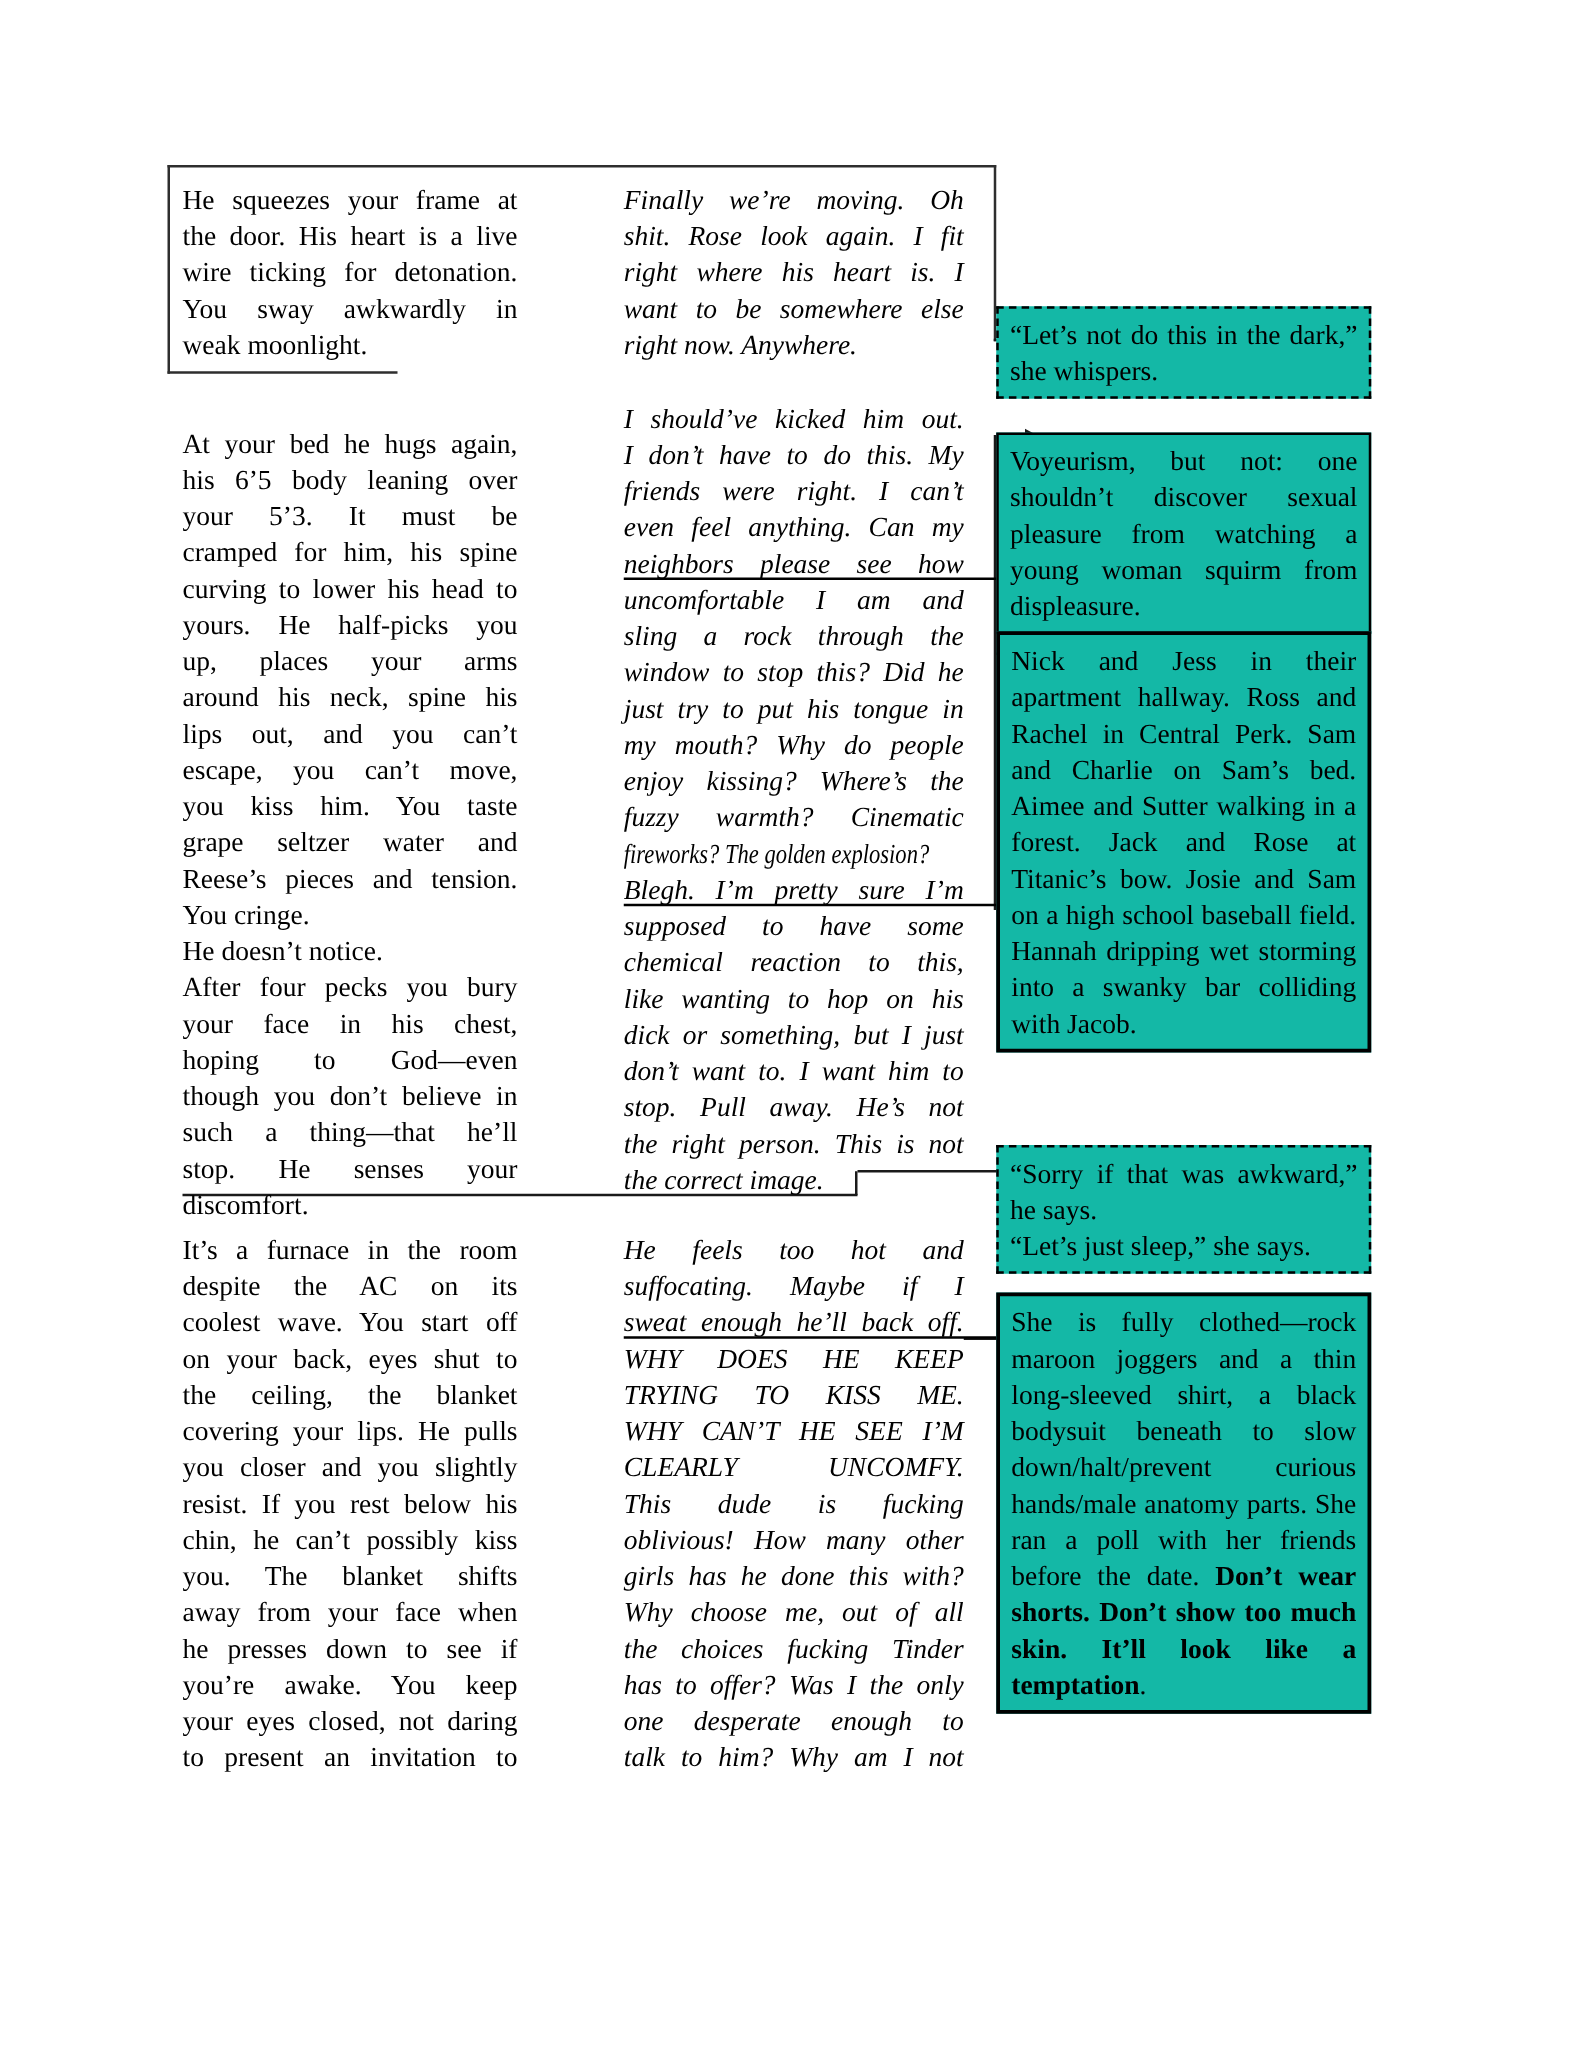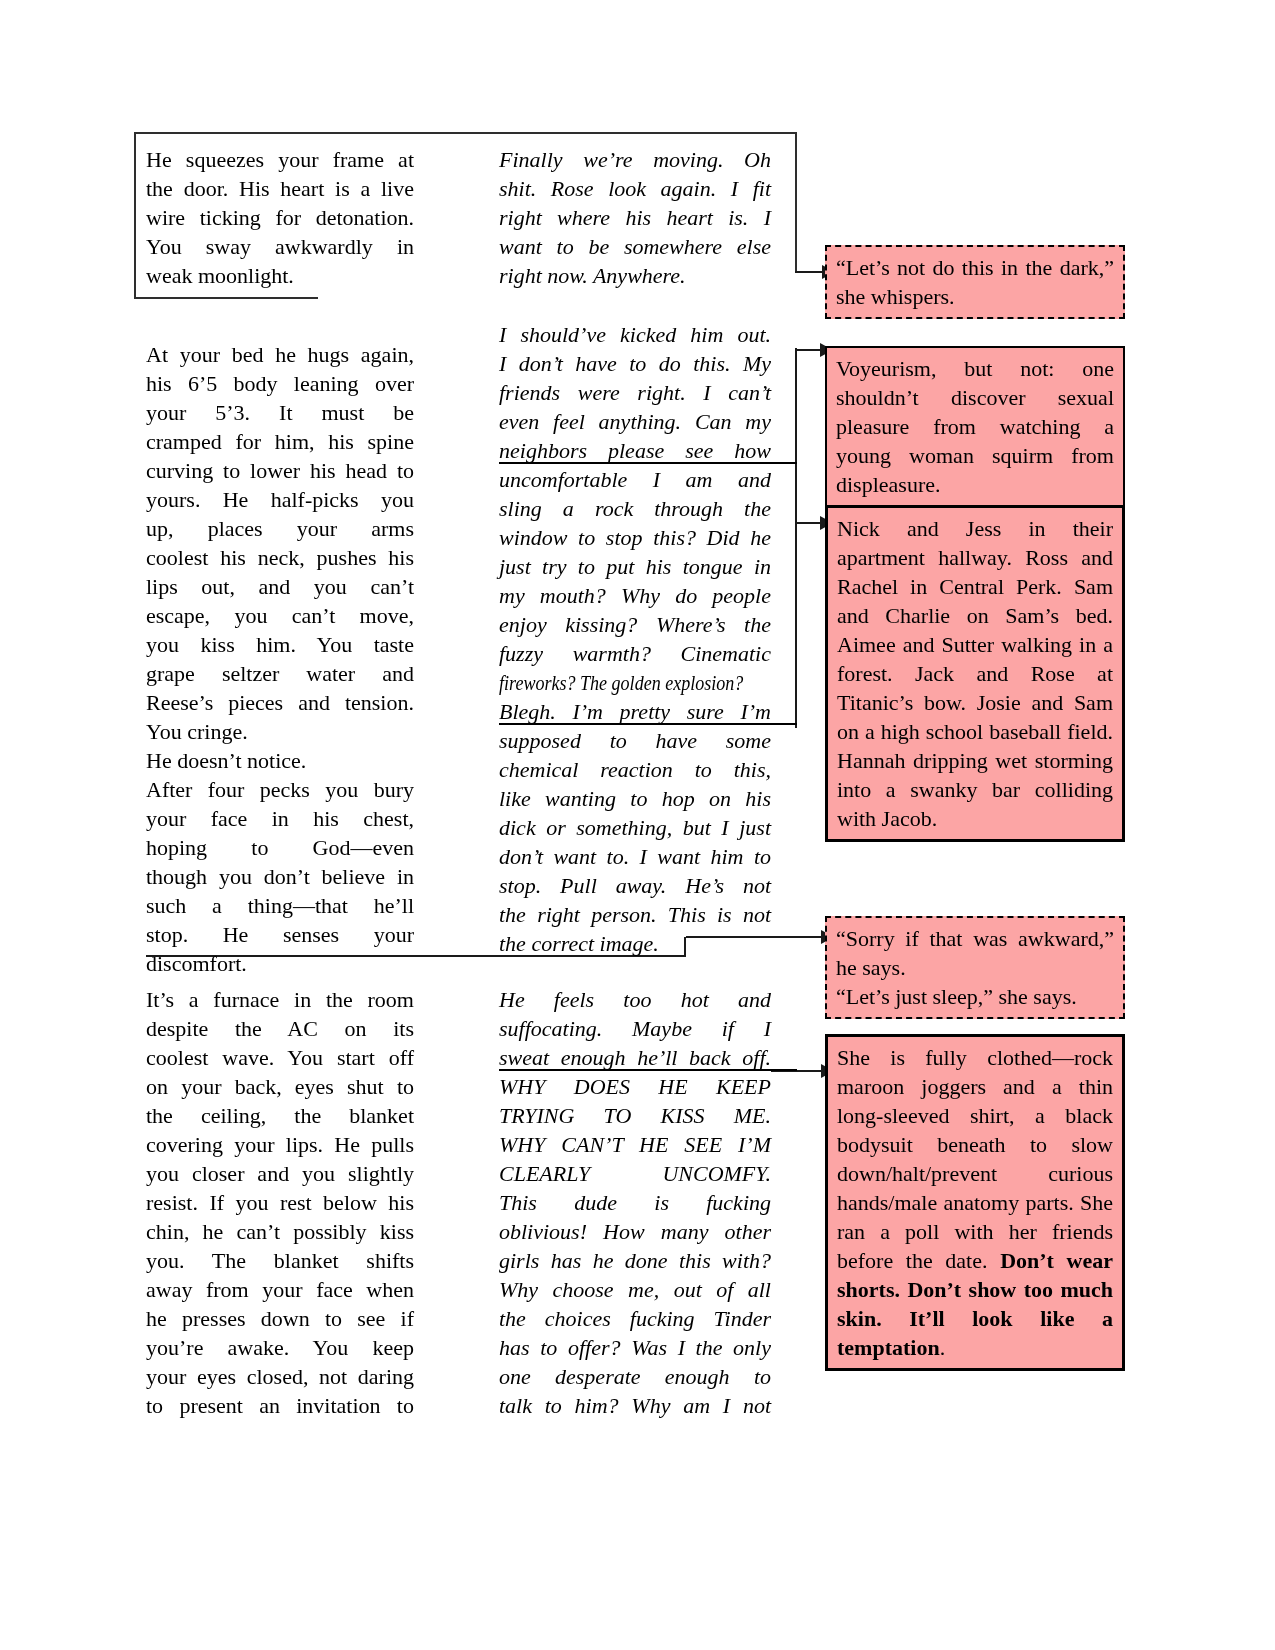--- a/index.html
+++ b/index.html
@@ -12,22 +12,22 @@
   .textcol{font-size:22px;line-height:29px;}
   .mid{font-style:italic;}
   .tline{text-align:justify;text-align-last:justify;position:relative;}
   .tline.left{text-align-last:left;}
   .tline.ul::after{
     content:"";position:absolute;left:0;right:-26px;bottom:1px;
     border-bottom:2px solid #000;
   }
   .squeeze{display:inline-block;transform:scaleX(.82);transform-origin:0 60%;white-space:nowrap;}
   .notebox{
-    position:absolute;left:825px;width:300px;box-sizing:border-box;
-    background:#fca5a5;padding:6px 9px;font-size:22px;line-height:29px;
+    position:absolute;left:797px;width:300px;box-sizing:border-box;
+    background:#14b8a6;padding:6px 9px;font-size:22px;line-height:29px;
     text-align:justify;font-style:normal;
   }
   .solid3{border:3px solid #000;}
   .solid2{border:2px solid #000;margin-top:16px;}
   .dashedb{border:2px dashed #000;}
   .ln{position:absolute;background:#1a1a1a;}
   .ah{position:absolute;width:0;height:0;
       border-top:7px solid transparent;border-bottom:7px solid transparent;
       border-left:13px solid #1a1a1a;}
   .frameline{position:absolute;background:#2e2e2e;}
@@ -66,21 +66,21 @@
     <div class="tline left">weak moonlight.</div>
   </div>
 <div class="abs textcol" style="left:146px;top:320px;width:268px;margin-top:20px;">
     <div class="tline">At your bed he hugs again,</div>
     <div class="tline">his 6’5 body leaning over</div>
     <div class="tline">your 5’3. It must be</div>
     <div class="tline">cramped for him, his spine</div>
     <div class="tline">curving to lower his head to</div>
     <div class="tline">yours. He half-picks you</div>
     <div class="tline">up, places your arms</div>
-    <div class="tline">coolest his neck, pushes his</div>
+    <div class="tline">around his neck, spine his</div>
     <div class="tline">lips out, and you can’t</div>
     <div class="tline">escape, you can’t move,</div>
     <div class="tline">you kiss him. You taste</div>
     <div class="tline">grape seltzer water and</div>
     <div class="tline">Reese’s pieces and tension.</div>
     <div class="tline left">You cringe.</div>
     <div class="tline left">He doesn’t notice.</div>
     <div class="tline">After four pecks you bury</div>
     <div class="tline">your face in his chest,</div>
     <div class="tline">hoping to God—even</div>

